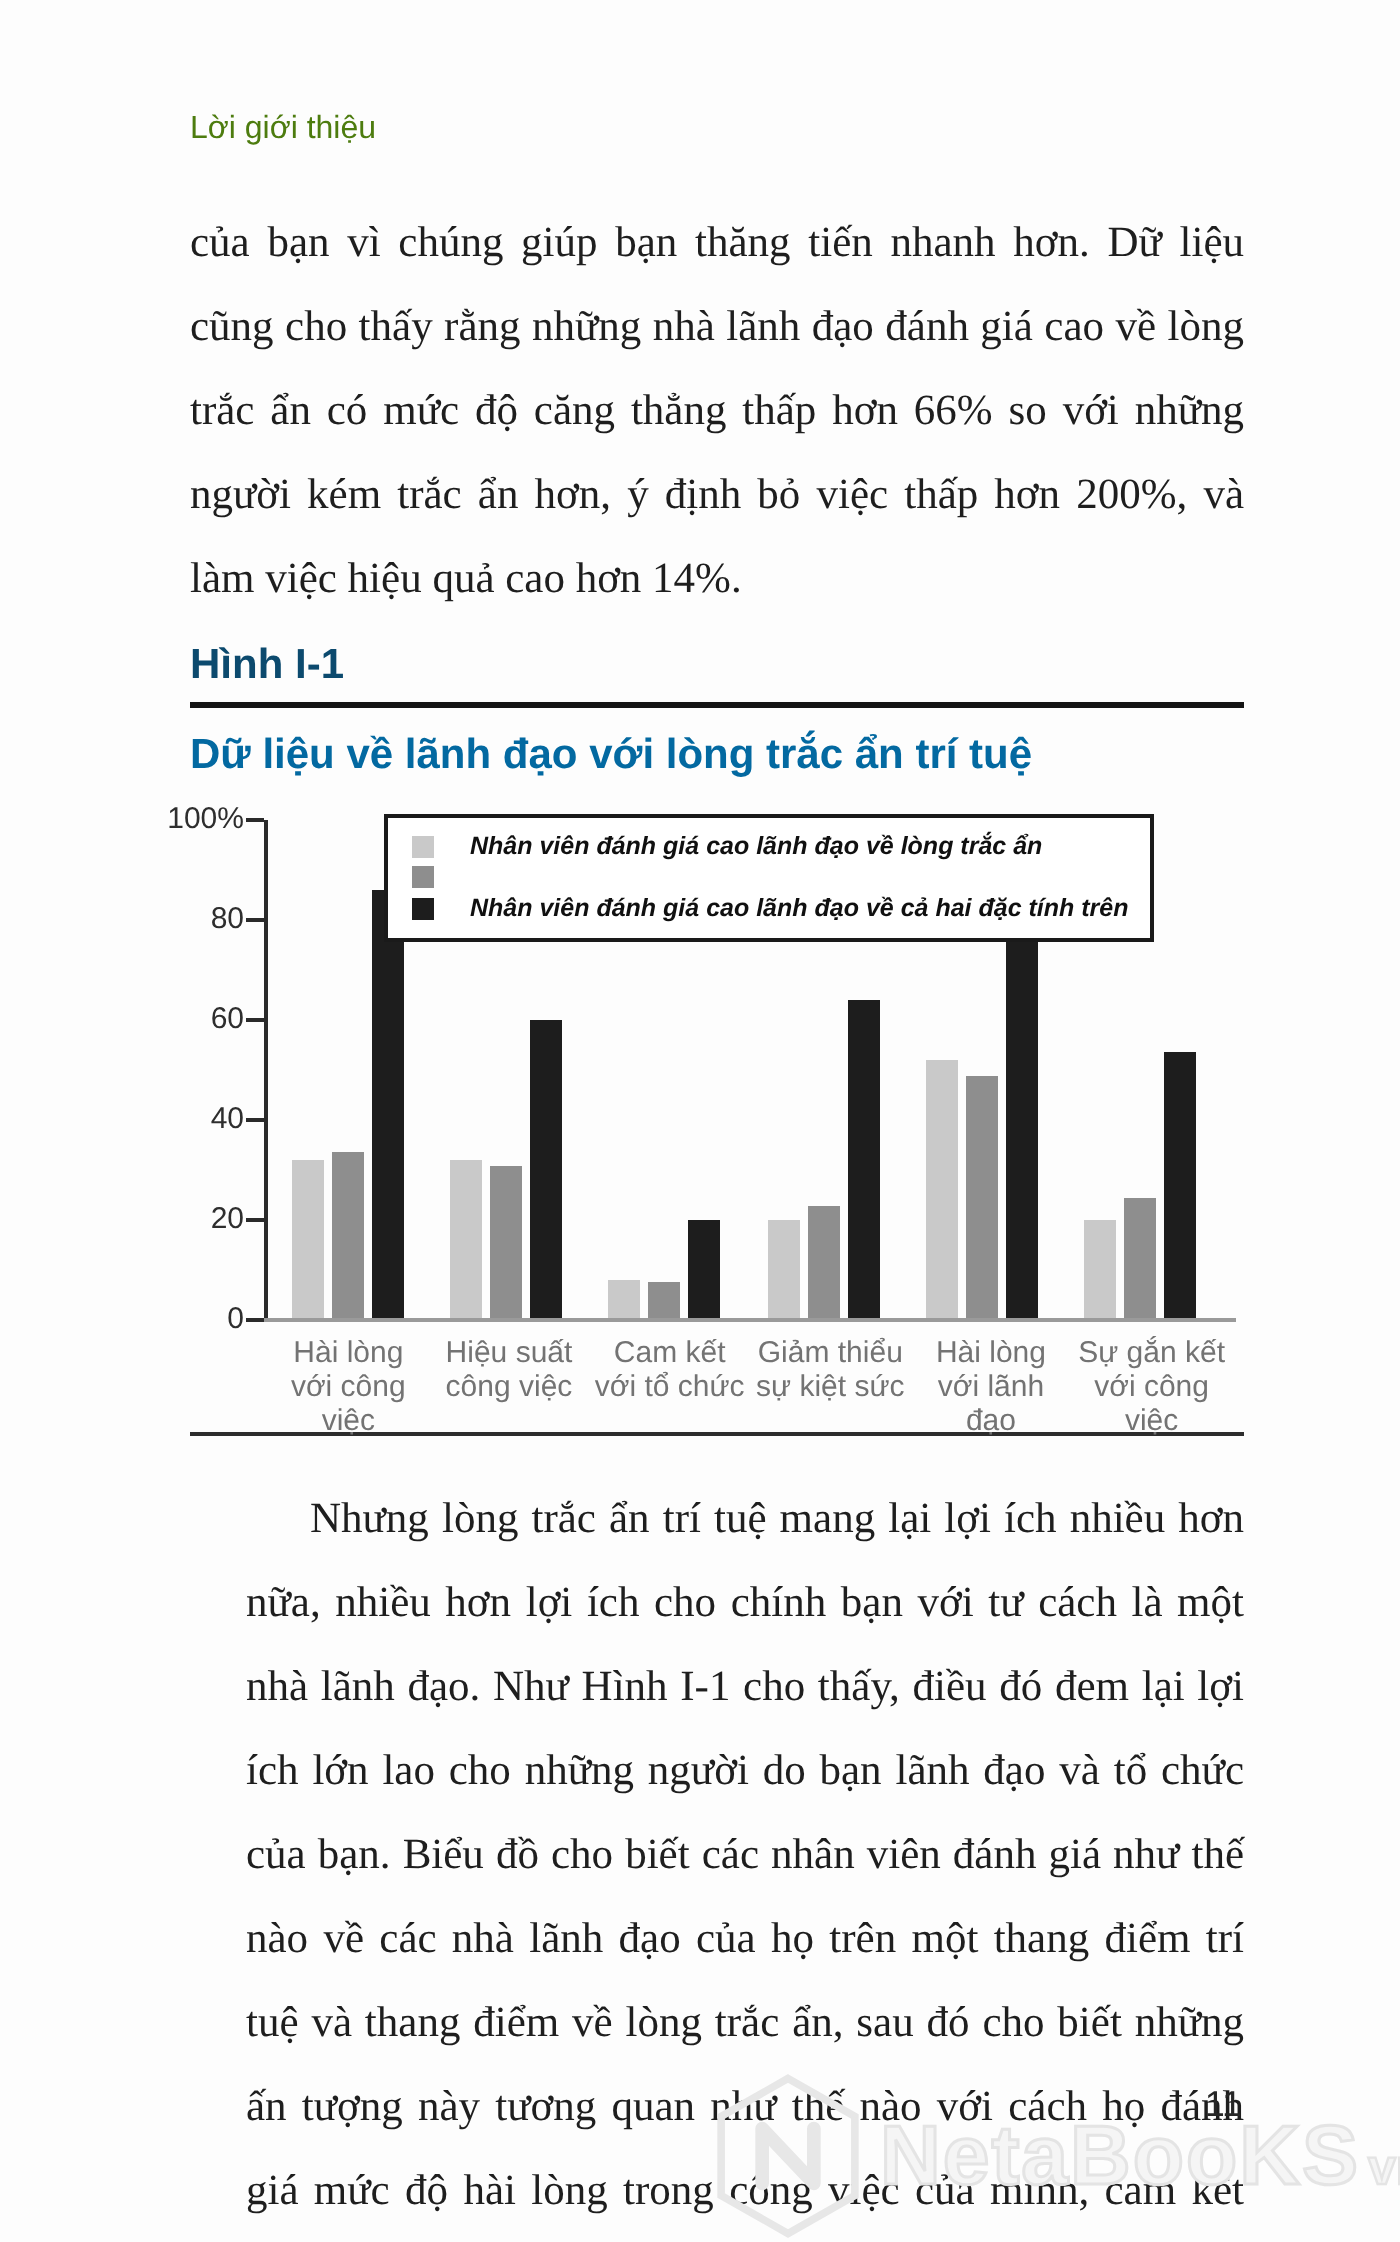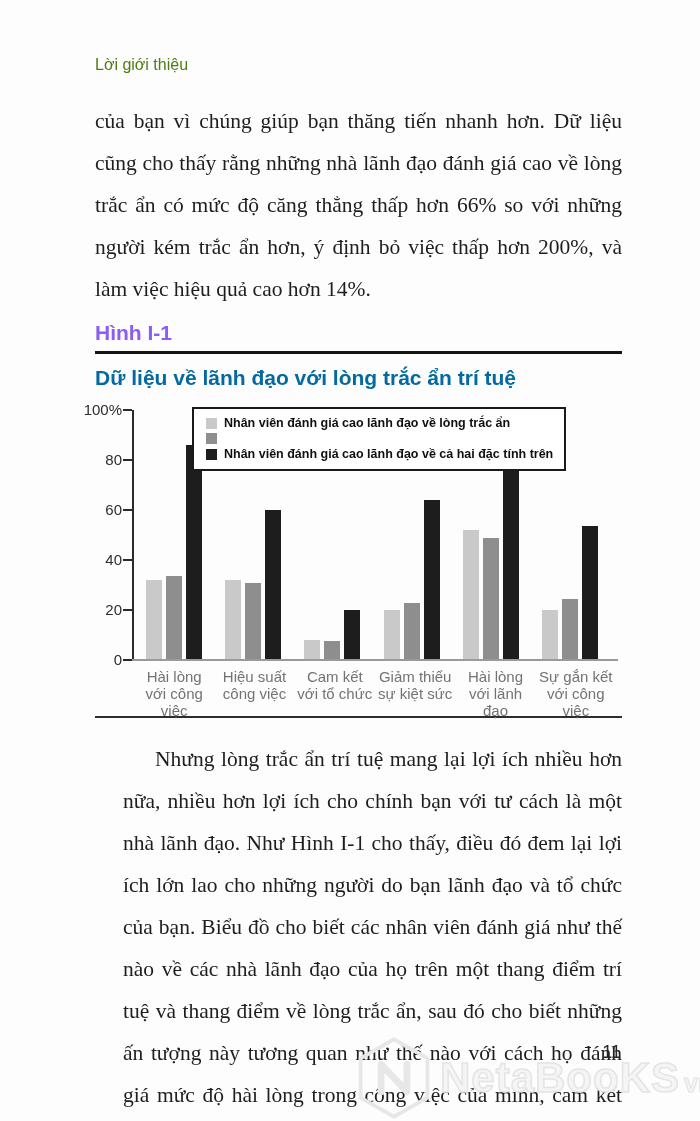--- a/index.html
+++ b/index.html
@@ -21,21 +21,21 @@
     font-family:"Liberation Serif", serif;
     font-size:21.5px; line-height:42px; text-align:justify;
     color:#1e1e1e;
   }
   .p1 { margin-top:26px; }
   .p2 { margin-top:20px; text-indent:32px;margin-left:28px; }
 
   .figure-label {
     margin-top:11px;
     font-family:"Liberation Sans", sans-serif;
-    font-weight:bold; font-size:21px; color:#8b5cf6;
+    font-weight:bold; font-size:21px; color:#0c4a6e;
   }
   .figure-rule { height:3px; background:#141414; margin-top:6px; }
   .figure-title {
     margin-top:12px;
     font-family:"Liberation Sans", sans-serif;
     font-weight:bold; font-size:21px; color:#0369a1;
   }
 
   .chart {
     position:relative; height:306px; margin-top:14px;
@@ -56,21 +56,21 @@
   .group { flex:1; display:flex; justify-content:center; align-items:flex-end; gap:4px; }
   .bar { width:16px; }
 
   .legend {
     position:absolute; left:60px; top:-3px;
     background:#ffffff; border:2px solid #1a1a1a;
     padding:7px 11px 8px 12px;
     display:flex; flex-direction:column; gap:3px;
     z-index:2;
   }
-  .legend-row { display:flex; align-items:center; gap:7px; white-space:nowrap; }
+  .legend-row { display:flex; align-items:center; gap:18px; white-space:nowrap;font-style:italic; }
   .swatch { width:11px; height:11px; flex:none; display:inline-block; }
   .legend-text { font-size:12.5px; font-weight:700; color:#101010; }
 
   .x-labels {
     position:absolute; left:39px; width:482px; top:264px;
     display:flex;
   }
   .xlabel { flex:1; text-align:center; font-size:15px; line-height:17px; color:#737373; }
 
   .figure-bottom-rule { height:2px; background:#2d2d2d; margin-top:6px; }

